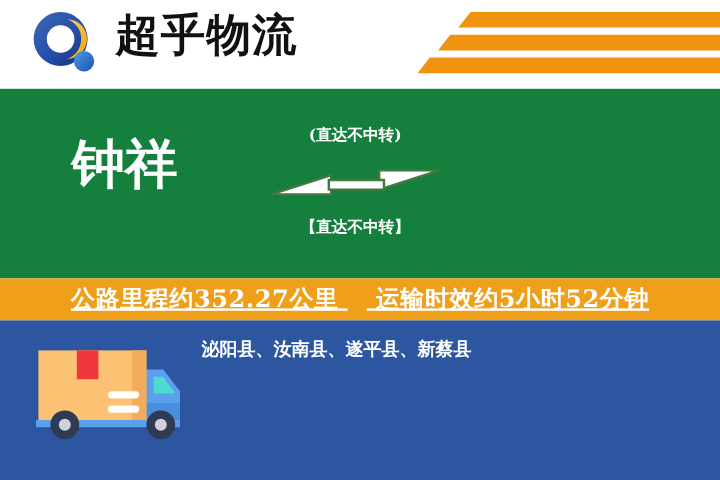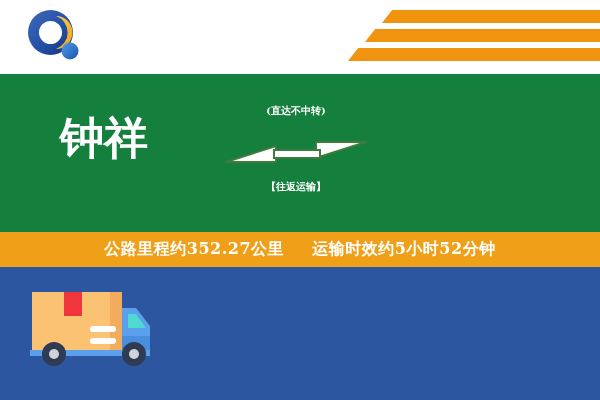--- a/index.html
+++ b/index.html
@@ -88,21 +88,21 @@
   .arrow-zone {
     position: absolute;
     left: 226px; top: 30px;
     width: 140px; height: 98px;
   }
   .arrow-label {
     position: absolute;
     left: 0; width: 140px;
     text-align: center;
     font-family: "DejaVu Serif", "Liberation Serif", serif;
-    font-size: 10px;
+    font-size: 13px;
     font-weight: 700;
     color: #ffffff;
     white-space: nowrap;
   }
   .arrow-label.top    { top: 0px; }
   .arrow-label.bottom { top: 76px; }
   .arrow-svg {
     position: absolute;
     left: -2px; top: 28px;
     width: 144px; height: 40px;
@@ -113,25 +113,26 @@
     position: absolute;
     left: 0; top: 232px;
     width: 600px; height: 35px;
     background: #f0a018;
     display: flex;
     align-items: center;
     justify-content: center;
   }
   .info-text {
     font-family: "DejaVu Serif", "Liberation Serif", serif;
-    font-size: 16px;
+    font-size: 20px;
     font-weight: 700;
     color: #ffffff;
     white-space: nowrap;
     letter-spacing: 0.5px;
+    text-decoration: underline;
   }
   .info-gap { display: inline-block; width: 16px; }
 
   
   .coverage-panel {
     position: absolute;
     left: 0; top: 267px;
     width: 600px; height: 133px;
     background: #2c57a0;
   }
@@ -176,20 +177,21 @@
             <stop offset="100%" stop-color="#f0a01a"></stop>
           </linearGradient>
         </defs>
         <path d="M24.5 2 A22.5 22.5 0 1 1 24.5 47 A22.5 22.5 0 1 1 24.5 2 Z
                  M24.5 13 A11.5 11.5 0 1 0 24.5 36 A11.5 11.5 0 1 0 24.5 13 Z" fill="url(#ringGrad)" fill-rule="evenodd"></path>
         <path d="M30 8 A17.5 17.5 0 0 1 30 41 A13.5 13.5 0 0 0 30 8 Z" fill="url(#moonGrad)"></path>
         <circle cx="44" cy="43" r="8.5" fill="url(#dotGrad)"></circle>
       </svg>
     </div>
 
+    <div class="brand-cn">超乎物流</div>
 
     <div class="stripes">
       <div class="stripe s1"></div>
       <div class="stripe s2"></div>
       <div class="stripe s3"></div>
     </div>
   </div>
 
   <div class="main-panel">
 
@@ -201,21 +203,21 @@
       <div class="arrow-svg">
         <svg viewBox="0 0 144 40" width="144" height="40">
           <g stroke="#3f7a3f" stroke-width="2" fill="#ffffff" stroke-linejoin="miter">
             <polygon points="2,30 52,14 52,30"></polygon>
             <polygon points="142,10 92,26 92,10"></polygon>
             <polygon points="50,18 96,18 96,26 50,26"></polygon>
           </g>
         </svg>
       </div>
 
-      <div class="arrow-label bottom">【往返运输】</div>
+      <div class="arrow-label bottom">【直达不中转】</div>
     </div>
 
   </div>
 
   <div class="info-bar">
     <div class="info-text">
       <span>公路里程约352.27公里</span>
       <span class="info-gap"></span>
       <span>运输时效约5小时52分钟</span>
     </div>
@@ -242,15 +244,16 @@
       <rect x="6" y="68" width="120" height="6" fill="#5aa0ef"></rect>
 
       <circle cx="30" cy="72" r="12" fill="#2f3b52"></circle>
       <circle cx="30" cy="72" r="5" fill="#cfd3d8"></circle>
       <circle cx="110" cy="72" r="12" fill="#2f3b52"></circle>
       <circle cx="110" cy="72" r="5" fill="#cfd3d8"></circle>
     </svg>
   </div>
 
   <div class="coverage-text">
+    <div class="coverage-line">泌阳县、汝南县、遂平县、新蔡县</div>
   </div>
 
 </div>
 
 </body></html>

